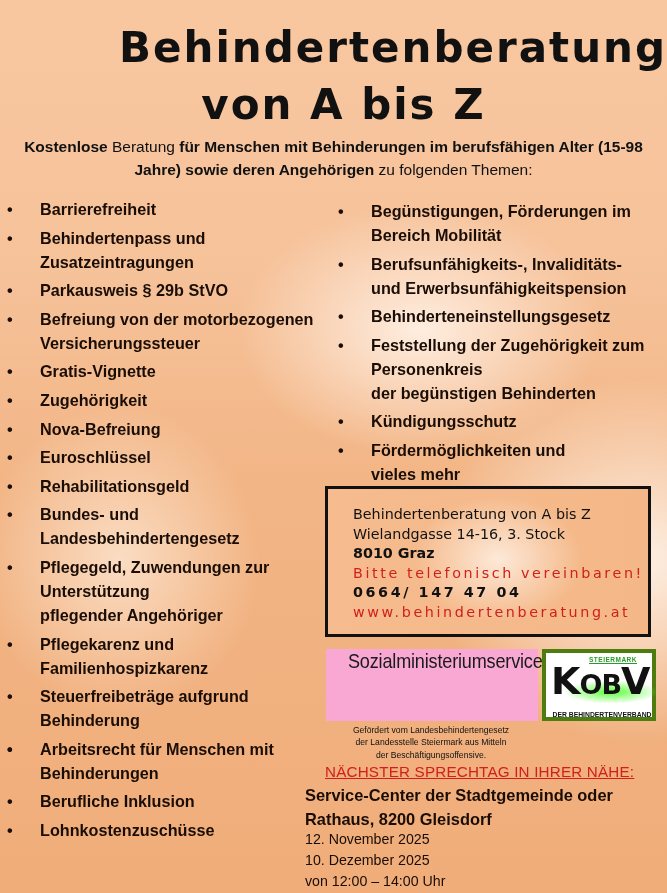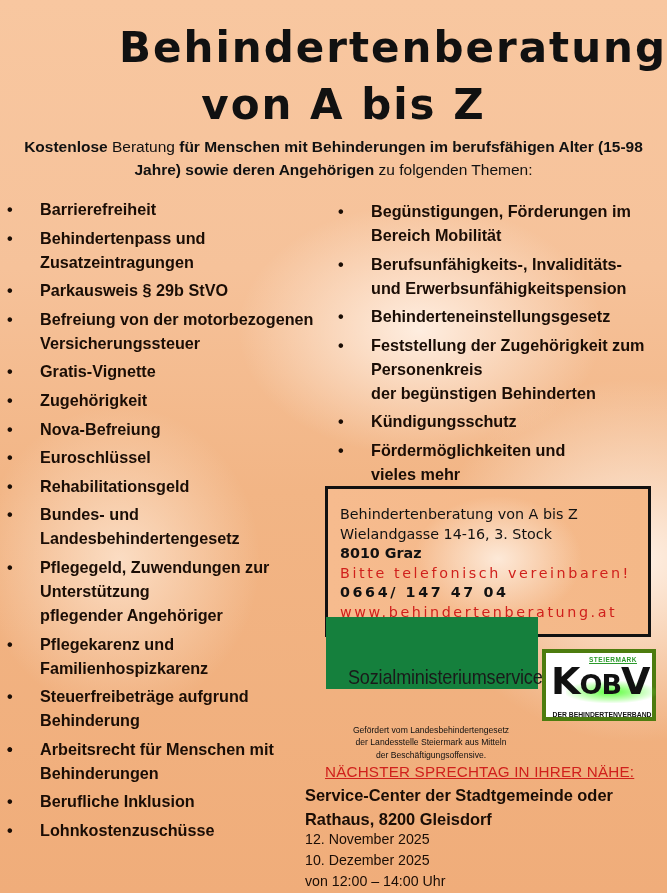--- a/index.html
+++ b/index.html
@@ -34,33 +34,33 @@
   ul.topics li .bullet {
     position: absolute; left: 0; top: 0; width: 20px; font-weight: bold;
   }
   #left-list { left: 7px; top: 197px; width: 330px; }
   #left-list li { margin-bottom: 4.6px; }
   #right-list { left: 338px; top: 199px; width: 329px; }
   #right-list li { margin-bottom: 4.6px; }
 
   .contact-box {
     position: absolute; left: 325px; top: 486px; width: 326px; height: 151px;
-    border: 3px solid #111; box-sizing: border-box; padding: 16px 8px 0 12px;
+    border: 3px solid #111; box-sizing: border-box; padding: 16px 8px 0 25px;
     background: radial-gradient(ellipse 120px 90px at 170px 70px, rgba(255,245,235,0.8), rgba(255,245,235,0) 70%),
                 linear-gradient(90deg, #f6bb8e, #f4b888);
     font-family: "DejaVu Sans", sans-serif; font-size: 14.3px; line-height: 19.6px;
   }
   .contact-box div { white-space: nowrap; }
   .contact-box .red { color: #d0201c; letter-spacing: 2.6px; }
   .contact-box .phone { letter-spacing: 2.6px; font-weight: bold; }
   .contact-box .bold { font-weight: bold; }
 
   .logo-sms {
-    position: absolute; left: 326px; top: 617px; width: 212px; height: 72px;
-    background: #15803d; display: flex; align-items: flex-end;
+    position: absolute; left: 326px; top: 649px; width: 212px; height: 72px;
+    background: #f9a8d4; display: flex; align-items: flex-start;
   }
   .logo-sms .flag { width: 16px; height: 17px; margin-left: 12px; margin-right: 10px; display: flex; flex-direction: column; justify-content: space-between; }
   .logo-sms .flag span { display: block; height: 5px; background: #e0301e; }
   .logo-sms .name {
     font-family: "Liberation Sans", sans-serif; font-size: 21px; color: #1a1a1a;
     transform: scaleX(0.86); transform-origin: left center; letter-spacing: -0.2px;
   }
   .logo-kobv {
     position: absolute; left: 542px; top: 649px; width: 114px; height: 72px;
     background: #fff; box-sizing: border-box; border: 4px solid #4d7c0f;

